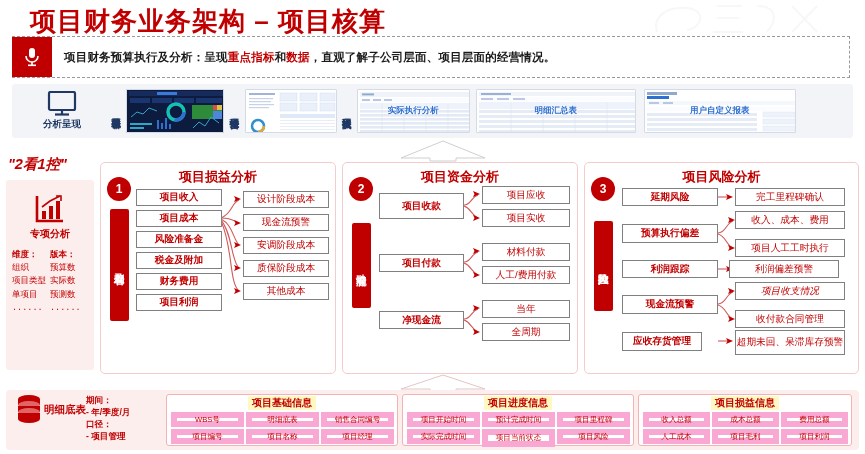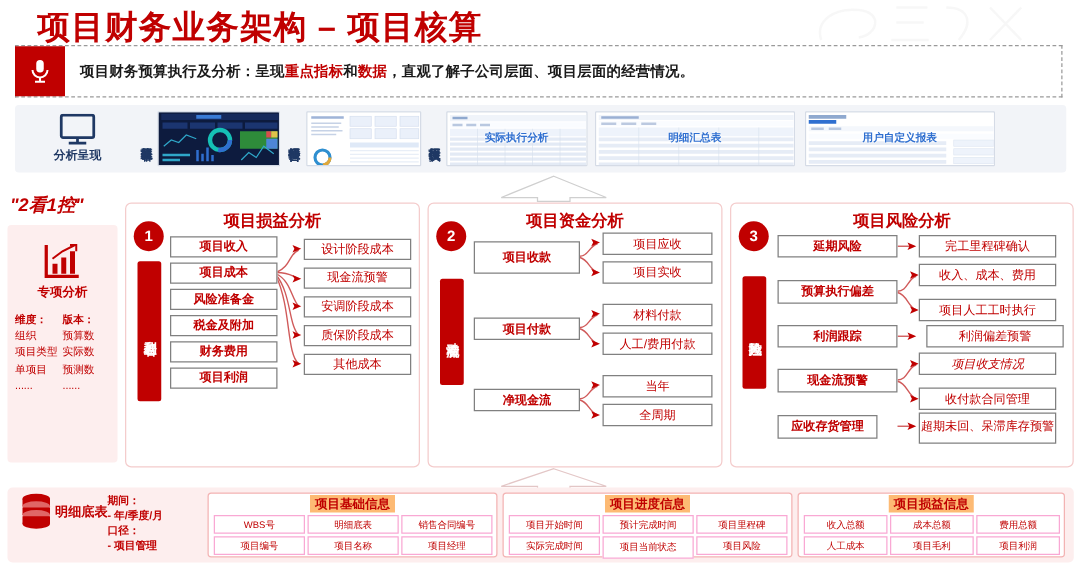--- a/index.html
+++ b/index.html
@@ -79,21 +79,21 @@
     position:absolute;left:6px;top:180px;width:88px;height:190px;
     background:#fdeeee;border-radius:3px;box-sizing:border-box;
     display:flex;flex-direction:column;align-items:center;
     padding-top:14px;
   }
   .side-box .cap{font-size:10px;font-weight:bold;color:#c00000;margin-top:3px;}
   .dims{
     display:flex;width:100%;box-sizing:border-box;padding:8px 6px 0 6px;
     font-size:8.5px;color:#c00000;line-height:1.55;
   }
-  .dims .col{flex:1;}
+  .dims .col{flex:1;font-family:Liberation Mono, monospace;}
   .dims .col b{font-weight:bold;}
 
   
   .panel{
     position:absolute;top:162px;height:212px;
     border:1px solid #f4cccc;border-radius:5px;background:#fff;
     box-sizing:border-box;
   }
   .p1{left:100px;width:236px;padding-left:20px;}
   .p2{left:342px;width:236px;}
@@ -146,25 +146,25 @@
     white-space:nowrap;
   }
   .grp{
     position:absolute;top:4px;height:52px;
     border:1px solid #f3b3b3;border-radius:3px;background:#fff;
     box-sizing:border-box;
   }
   .grp-title{
     position:absolute;top:1px;left:50%;transform:translateX(-50%);
     font-size:10px;font-weight:bold;color:#c00000;
-    background:#fdba74;padding:0 4px;white-space:nowrap;
+    background:#fef9c3;padding:0 4px;white-space:nowrap;
   }
   .cell{
     position:absolute;box-sizing:border-box;
-    border:1px solid #f9a8d4;background:#fff;
+    border:6px solid #f9a8d4;background:#fff;
     display:flex;align-items:center;justify-content:center;
     font-size:7.6px;color:#c00000;white-space:nowrap;
   }
   .wm{
     position:absolute;right:18px;top:2px;width:200px;height:34px;
     opacity:.35;pointer-events:none;
   }
 </style>
 </head>
 <body>
@@ -481,21 +481,21 @@
     </svg>
 
     <div class="bx" style="left:37px;top:25px;width:96px;height:18px;">延期风险</div>
     <div class="bx thin" style="left:150px;top:25px;width:110px;height:18px;">完工里程碑确认</div>
 
     <div class="bx" style="left:37px;top:61px;width:96px;height:19px;">预算执行偏差</div>
     <div class="bx thin" style="left:150px;top:48px;width:110px;height:18px;">收入、成本、费用</div>
     <div class="bx thin" style="left:150px;top:76px;width:110px;height:18px;">项目人工工时执行</div>
 
     <div class="bx" style="left:37px;top:97px;width:96px;height:18px;">利润跟踪</div>
-    <div class="bx thin" style="left:156px;top:97px;width:110px;height:18px;">利润偏差预警</div>
+    <div class="bx thin" style="left:144px;top:97px;width:110px;height:18px;">利润偏差预警</div>
 
     <div class="bx" style="left:37px;top:132px;width:96px;height:19px;">现金流预警</div>
     <div class="bx thin" style="left:150px;top:119px;width:110px;height:18px;font-style:italic;">项目收支情况</div>
     <div class="bx thin" style="left:150px;top:147px;width:110px;height:18px;">收付款合同管理</div>
 
     <div class="bx" style="left:37px;top:169px;width:80px;height:19px;">应收存货管理</div>
     <div class="bx thin" style="left:150px;top:167px;width:110px;height:25px;white-space:normal;text-align:center;line-height:1.05;">超期未回、呆滞库存预警</div>
   </div>
 
   <svg class="chev" style="left:400px;top:374px;" width="86" height="18" viewBox="0 0 86 18">

